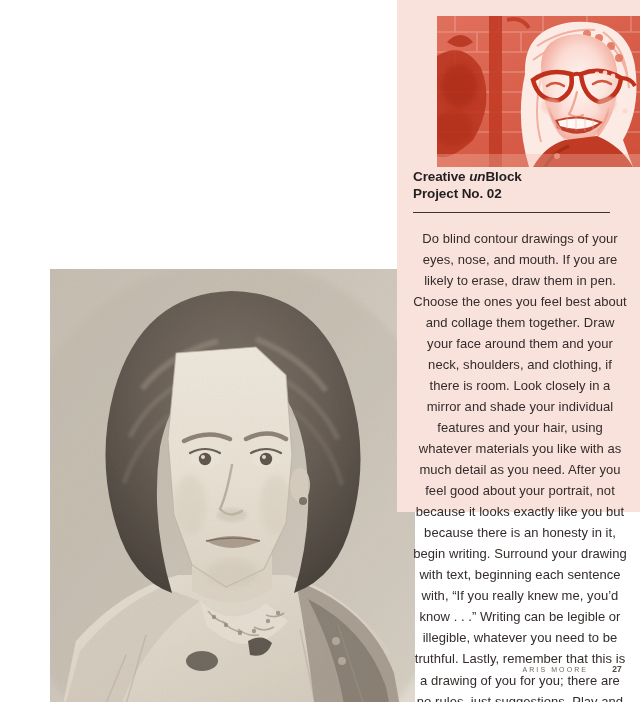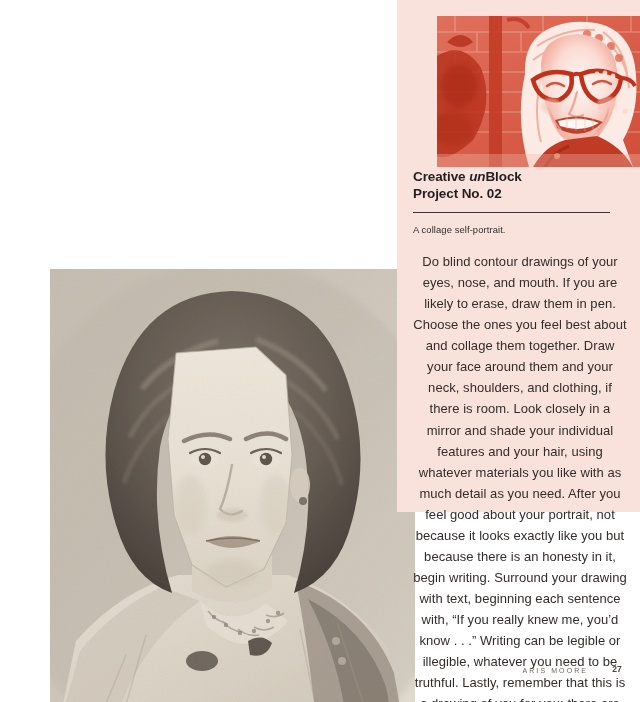--- a/index.html
+++ b/index.html
@@ -113,21 +113,21 @@
     text-align: center;
   }
 
   
   .footer {
     position: absolute;
     left: 397px;
     top: 664px;
     width: 225px;
     display: flex;
-    align-items: flex-end;
+    align-items: center;
     justify-content: flex-end;
     gap: 24px;
   }
   .footer-credit {
     font-size: 7px;
     letter-spacing: 2.1px;
     color: #6c6663;
     text-transform: uppercase;
   }
   .footer-page {
@@ -397,21 +397,20 @@
     </figure>
 
     <div class="panel-body">
       <h1 class="panel-title">
         <span>Creative </span><span class="un">un</span><span>Block</span><br>
         <span>Project No. 02</span>
       </h1>
 
       <hr class="panel-rule">
 
-      <p class="panel-subtitle">A collage self-portrait.</p>
 
       <p class="panel-text">Do blind contour drawings of your eyes, nose, and mouth. If you are likely to erase, draw them in pen. Choose the ones you feel best about and collage them together. Draw your face around them and your neck, shoulders, and clothing, if there is room. Look closely in a mirror and shade your individual features and your hair, using whatever materials you like with as much detail as you need. After you feel good about your portrait, not because it looks exactly like you but because there is an honesty in it, begin writing. Surround your drawing with text, beginning each sentence with, “If you really knew me, you’d know . . .” Writing can be legible or illegible, whatever you need to be truthful. Lastly, remember that this is a drawing of you for you; there are no rules, just suggestions. Play and have fun.</p>
     </div>
   </section>
 
   <div class="footer">
     <span class="footer-credit">ARIS MOORE</span>
     <span class="footer-page">27</span>
   </div>
 

